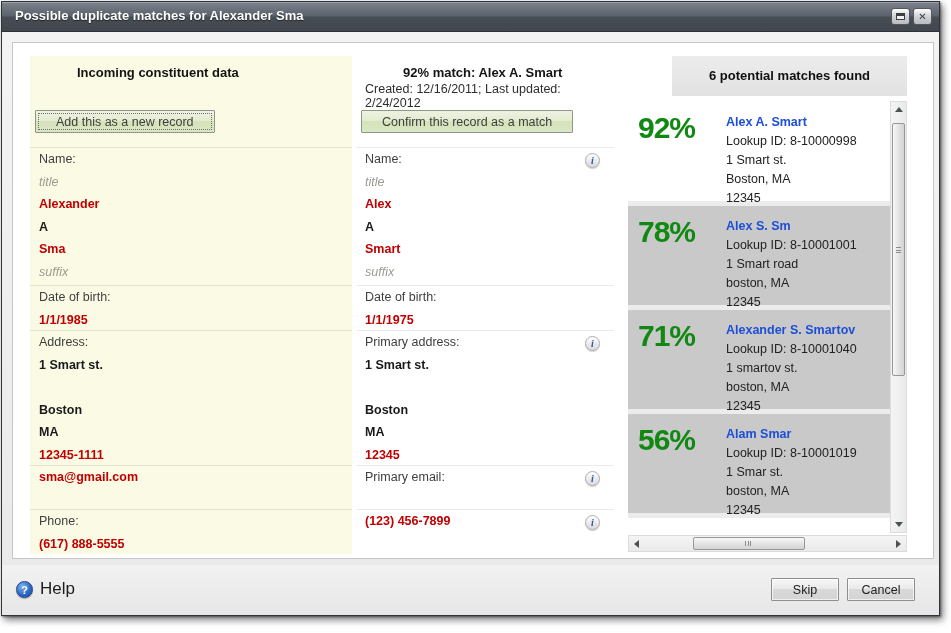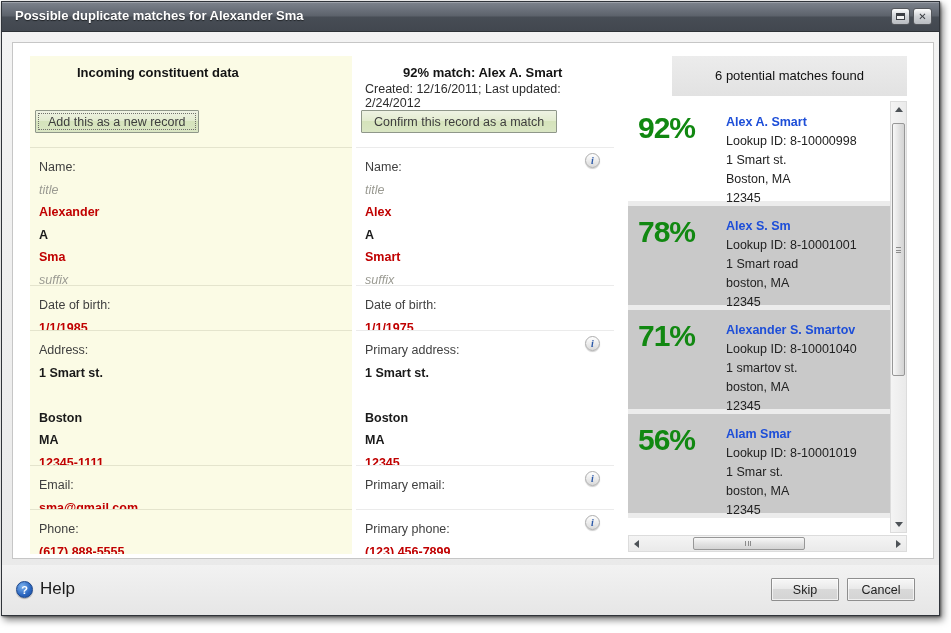--- a/index.html
+++ b/index.html
@@ -43,48 +43,48 @@
   .sec-header  { height:92px;  border-bottom:none !important; }
   .sec-name    { height:138px; }
   .sec-dob     { height:45px;  }
   .sec-address { height:135px; }
   .sec-email   { height:44px;  }
   .sec-phone   { height:44px;  }
   .col-left .sec-header { border-bottom:1px solid #e4e4cd !important; }
   .col-mid  .sec-header { border-bottom:1px solid #ebebeb !important; }
 
   .row { height:22.5px; line-height:22.5px; white-space:nowrap; overflow:hidden; }
-  .sec > .row:first-child { margin-top:8px; }
+  .sec > .row:first-child { margin-top:0; }
   .lbl   { color:#3f3f3f; }
   .ghost { color:#9b9b93; font-style:italic; }
   .vchg  { color:#c00000; font-weight:bold; }
   .vsame { color:#1a1a1a; font-weight:bold; }
 
   .col-hdr { font-size:13px; font-weight:bold; color:#141414; padding-top:9px;margin-left:38px; }
   .col-meta { font-size:12.5px; color:#2e2e2e; padding-top:2px; }
 
-  .btn-green { position:absolute; left:5px; top:54px; height:23px; padding:0 12px;
+  .btn-green { position:absolute; left:5px; top:54px; height:23px; padding:0 20px;
                font-family:inherit; font-size:12.5px; color:#3d3d3d;
                border:1px solid #8f978a; border-radius:1px;
                background:linear-gradient(#eef2e3,#e3ecd0 45%,#d5e3bb 50%,#dae6c4);
                cursor:pointer; }
   .btn-focus { outline:1px dotted #70706a; outline-offset:-4px; }
 
   .info-icon { position:absolute; right:14px; top:5px; width:15px; height:15px;
                border:1px solid #adadad; border-radius:50%;
                background:linear-gradient(#ffffff,#dadada);
                font-family:"Liberation Serif","DejaVu Serif",serif;
                font-style:italic; font-weight:bold; font-size:10px; color:#2a58a8;
                text-align:center; line-height:14px; cursor:pointer;
                box-shadow:0 1px 1px rgba(0,0,0,.2); }
 
   
   .col-right { position:absolute; left:615px; top:13px; width:279px; bottom:6px; }
   .matches-hdr { height:40px; background:linear-gradient(#ececec,#e2e2e2);
-                 font-size:13px; font-weight:normal; color:#101010;
+                 font-size:13px; font-weight:bold; color:#101010;
                  text-align:center; line-height:40px;margin-left:44px; }
   .matches-viewport { position:absolute; left:0; right:0; top:44px; bottom:0; background:#ffffff; }
   .items { position:absolute; left:0; top:2px; right:17px; bottom:17px; overflow:hidden; }
   .match-item { position:relative; height:104px; background:#ffffff;
                 border-bottom:5px solid #ececec; cursor:pointer; }
   .match-item.alt { background:#c9c9c9; }
   .pct { position:absolute; left:10px; top:9px; font-size:30px; font-weight:bold;
          color:#118811; letter-spacing:-1px; }
   .det { position:absolute; left:98px; top:11px; right:2px; font-size:12.5px;
          color:#222; line-height:19px; white-space:nowrap; }
@@ -175,21 +175,20 @@
         </div>
         <div class="sec sec-address">
           <div class="row lbl">Address:</div>
           <div class="row vsame">1 Smart st.</div>
           <div class="row"></div>
           <div class="row vsame">Boston</div>
           <div class="row vsame">MA</div>
           <div class="row vchg">12345-1111</div>
         </div>
         <div class="sec sec-email">
-          <div class="row lbl">Email:</div>
           <div class="row vchg">sma@gmail.com</div>
         </div>
         <div class="sec sec-phone last">
           <div class="row lbl">Phone:</div>
           <div class="row vchg">(617) 888-5555</div>
         </div>
       </div>
 
       <div class="col col-mid">
         <div class="sec sec-header">
@@ -217,21 +216,20 @@
           <div class="row"></div>
           <div class="row vsame">Boston</div>
           <div class="row vsame">MA</div>
           <div class="row vchg">12345</div>
         </div>
         <div class="sec sec-email">
           <div class="row lbl">Primary email:</div>
           <div class="info-icon">i</div>
         </div>
         <div class="sec sec-phone last">
-          <div class="row lbl">Primary phone:</div>
           <div class="info-icon">i</div>
           <div class="row vchg">(123) 456-7899</div>
         </div>
       </div>
 
       <div class="col-right">
         <div class="matches-hdr">6 potential matches found</div>
         <div class="matches-viewport">
 
           <div class="items">

